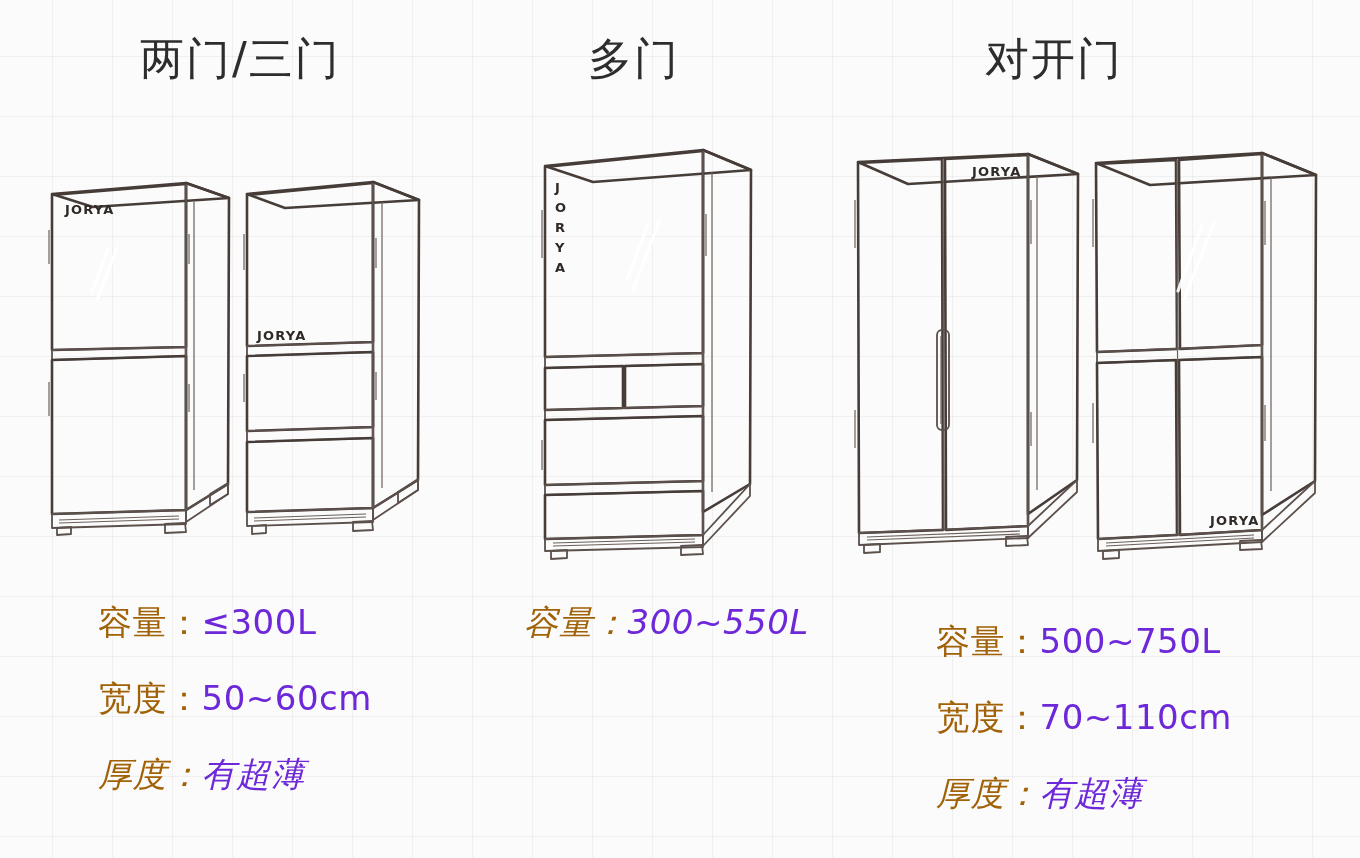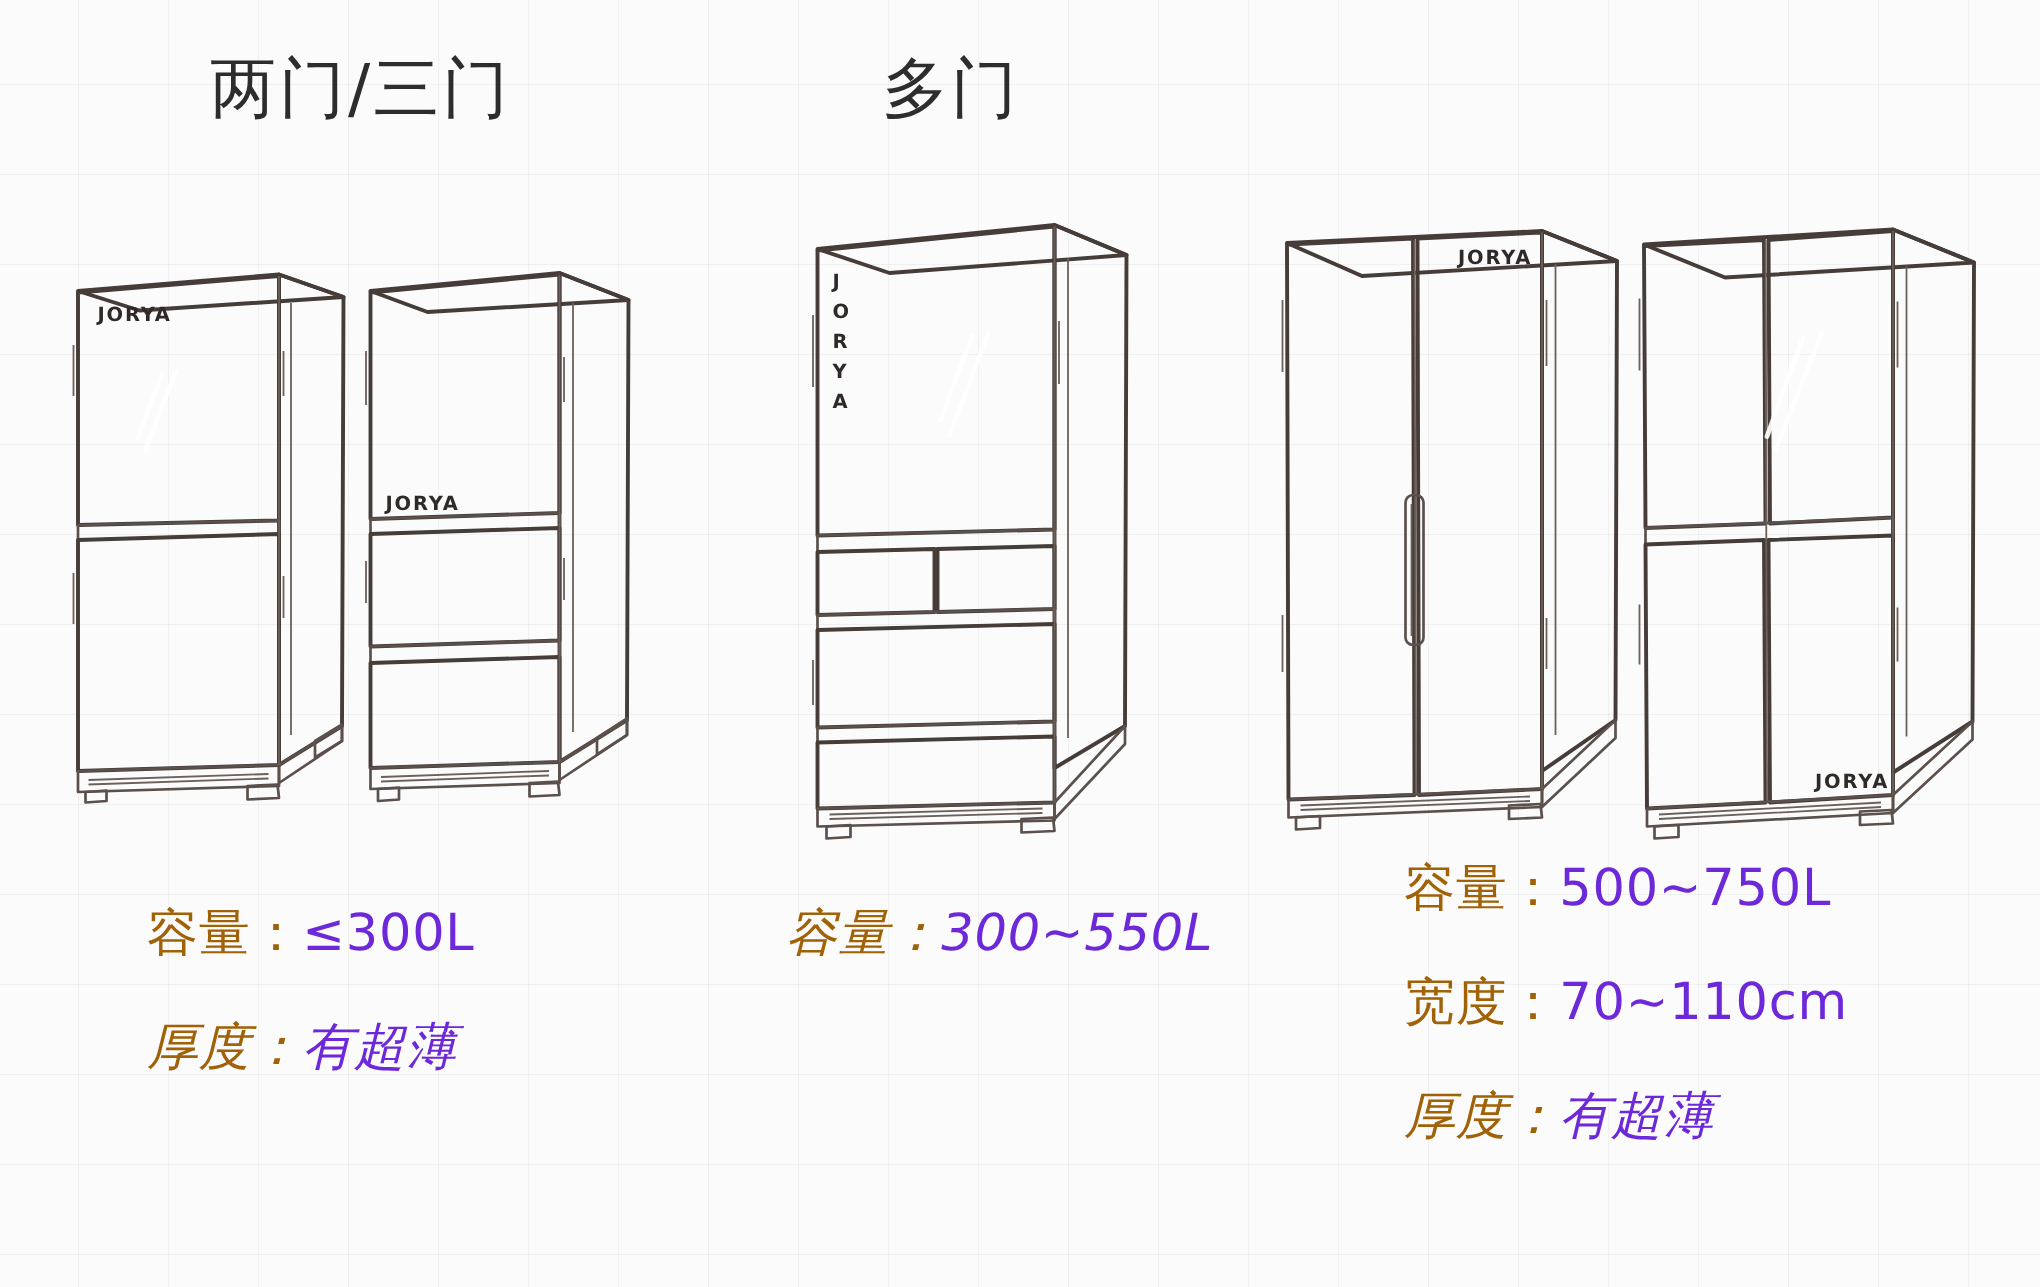--- a/index.html
+++ b/index.html
@@ -45,21 +45,21 @@
     font-family: "DejaVu Sans", "Liberation Sans", sans-serif;
   }
   #heading-0 { left: 140px; top: 30px; }
   #heading-1 { left: 588px; top: 30px; }
   #heading-2 { left: 985px; top: 30px; }
 
   
   .spec-block { position: absolute; }
   #specs-0 { left: 98px;  top: 605px; }
   #specs-1 { left: 524px; top: 605px; }
-  #specs-2 { left: 936px; top: 575px; }
+  #specs-2 { left: 936px; top: 624px; }
 
   .spec-row {
     font-size: 34px;
     line-height: 1.0;
     color: #333333;
     margin-bottom: 42px;
     white-space: nowrap;
     font-family: "DejaVu Sans", "Liberation Sans", sans-serif;
     letter-spacing: 0.5px;
   }
@@ -105,20 +105,21 @@
 </style>
 </head>
 <body>
 
 <div id="grid-bg"></div>
 
 <div id="page">
 
   <div class="col-heading" id="heading-1">多门</div>
   <div class="col-heading" id="heading-0">两门/三门</div>
+  <div class="col-heading" id="heading-2">对开门</div>
 
   <div class="fridge" id="fridge-two-door">
     <svg width="190" height="370" viewBox="0 0 190 370">
 
       <path class="ink" d="M141 11 L184 26 L183 312 L141 338 Z" fill="#cfc3bc"></path>
 
       <path class="ink" d="M7 22 L141 11 L184 26 L48 35 Z" fill="#e4dcd7"></path>
 
       <path class="ink" d="M7 23 L141 12 L141 175 L7 178 Z" fill="#d2c9c3"></path>
 
@@ -269,20 +270,23 @@
       <path class="gleam" d="M124 80 L94 156"></path>
       <text class="logo-text" x="120" y="382">JORYA</text>
     </svg>
   </div>
 
   <div class="spec-block" id="specs-0">
     <div class="spec-row">
       <span class="spec-label">容量：</span><span class="spec-value">≤300L</span>
     </div>
     <div class="spec-row">
+      <span class="spec-label">宽度：</span><span class="spec-value">50~60cm</span>
+    </div>
+    <div class="spec-row">
       <span class="spec-label">厚度：</span><span class="spec-value">有超薄</span>
     </div>
   </div>
 
   <div class="spec-block" id="specs-1">
     <div class="spec-row">
       <span class="spec-label">容量：</span><span class="spec-value">300~550L</span>
     </div>
   </div>
 

